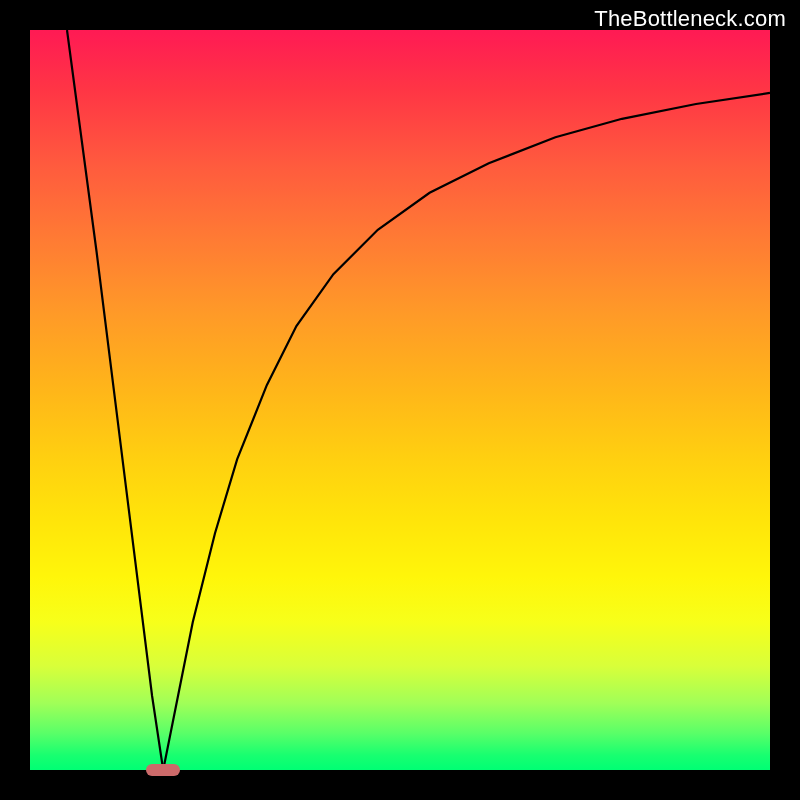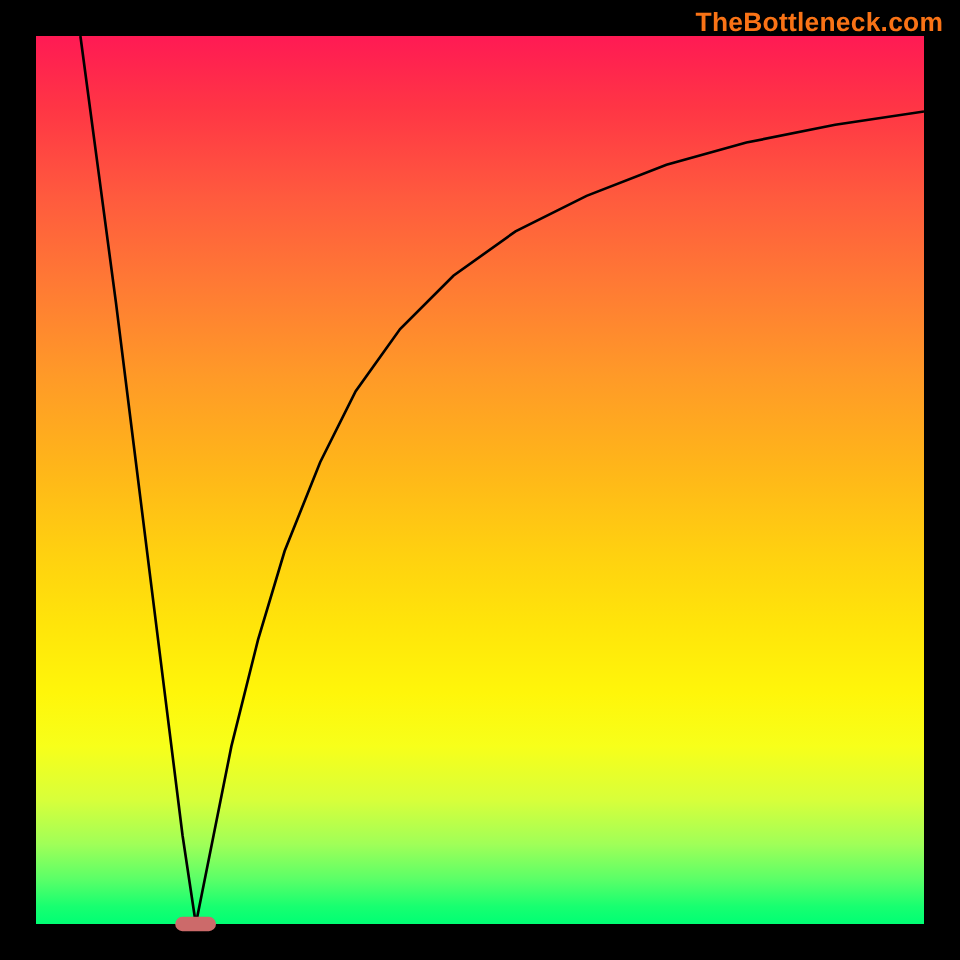--- a/index.html
+++ b/index.html
@@ -47,22 +47,22 @@
     top: 0;
     width: 740px;
     height: 740px;
   }
   .watermark {
     position: absolute;
     top: 6px;
     right: 14px;
     font-family: Arial, Helvetica, sans-serif;
     font-size: 22px;
-    font-weight: 700;
-    color: #f97316;
+    font-weight: 400;
+    color: #ffffff;
     letter-spacing: 0.2px;
     user-select: none;
   }
   .marker {
     position: absolute;
     width: 34px;
     height: 12px;
     background: #cc6a6a;
     border-radius: 6px;
   }

